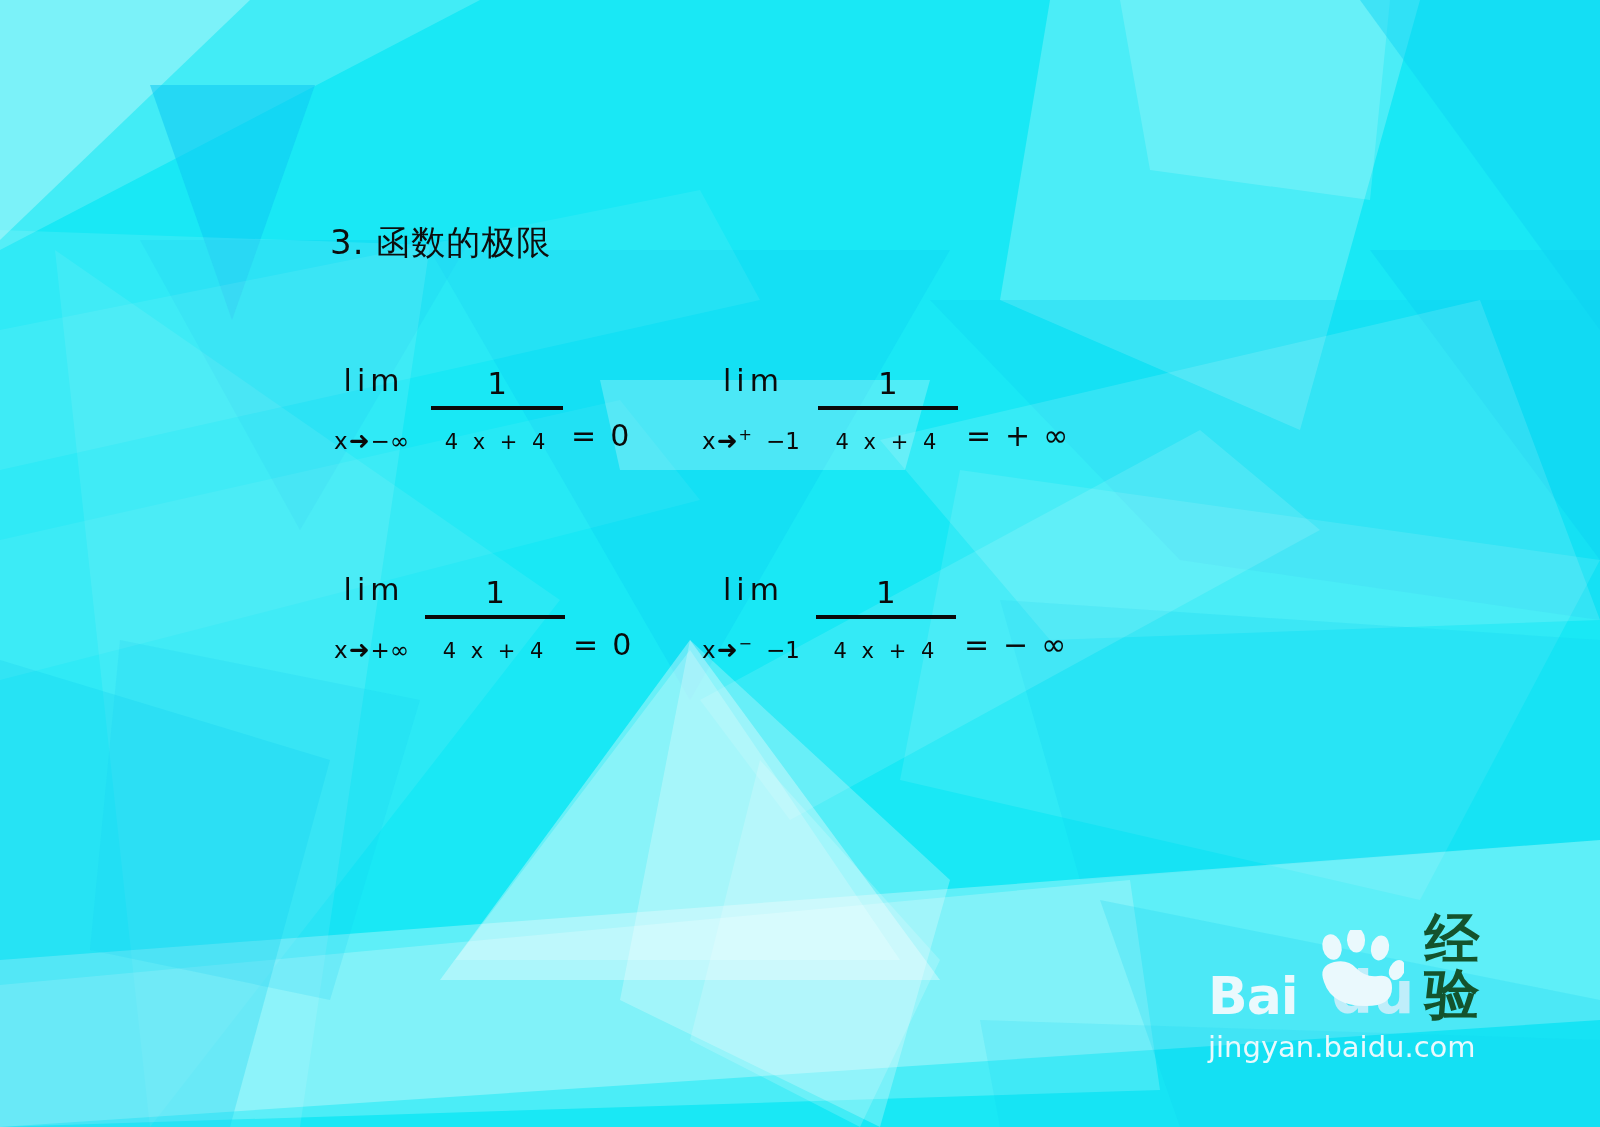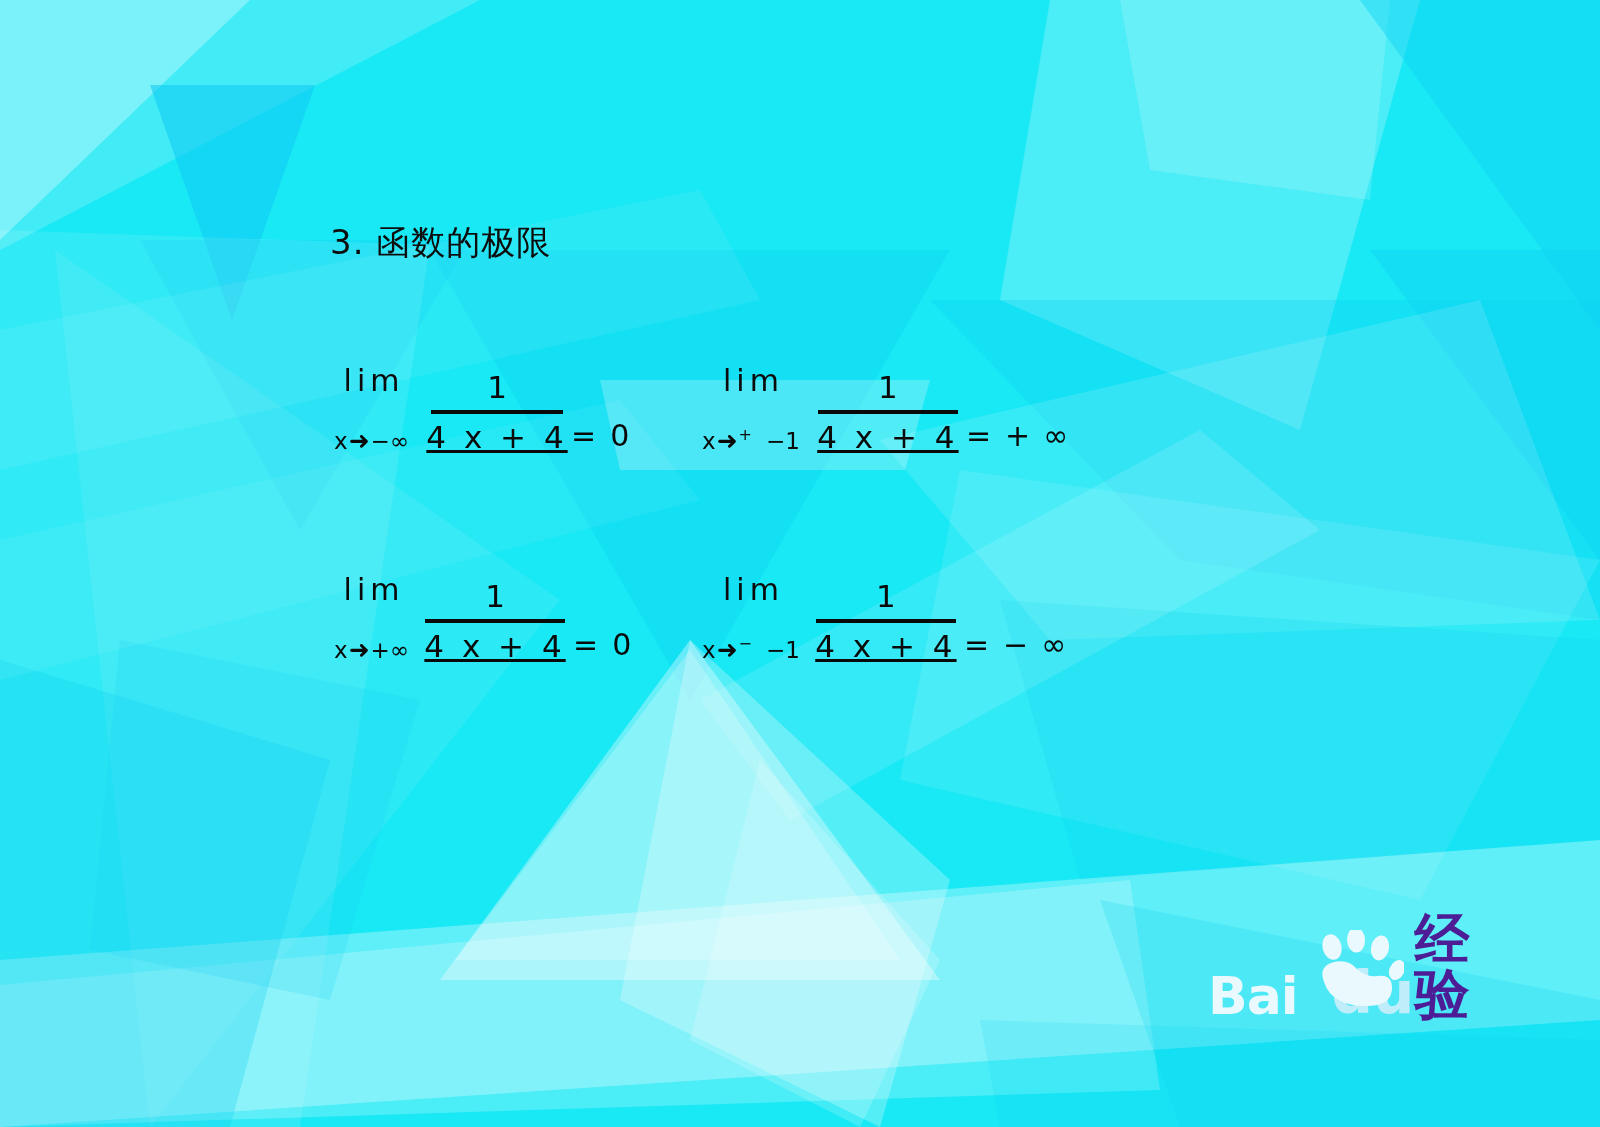--- a/index.html
+++ b/index.html
@@ -96,25 +96,24 @@
     font-size: 31px;
     padding-bottom: 7px;
     font-family: "DejaVu Sans", "Liberation Sans", sans-serif;
   }
   .frac-bar {
     height: 4px;
     background: #0a0a0a;
     width: 100%;
   }
   .denom {
-    font-size: 31px;
-    padding-top: 8px;
+    font-size: 21px;
+    padding-top: 22px;
     letter-spacing: 4px;
     font-family: "DejaVu Sans", "Liberation Sans", sans-serif;
-    text-decoration: underline;
   }
 
   .eq-part {
     display: flex;
     align-items: center;
     font-size: 30px;
     margin-top: 38px;
     margin-left: 8px;
     font-family: "DejaVu Sans", "Liberation Sans", sans-serif;
   }
@@ -159,22 +158,23 @@
     font-size: 58px;
     font-weight: bold;
     color: #bfeefa;
     line-height: 1;
     margin-left: 34px;
     font-family: "DejaVu Sans", "Liberation Sans", sans-serif;
   }
   .wm-cn {
     font-size: 55px;
     font-weight: bold;
-    color: #4c1d95;
-    line-height: 1;
+    color: #14532d;
+    line-height: 1;
+    margin-left: 10px;
     letter-spacing: 1px;
     font-family: Liberation Serif, serif;
   }
   .wm-paw {
     position: absolute;
     left: 104px;
     top: -14px;
     width: 92px;
     height: 76px;
   }
@@ -333,16 +333,17 @@
         <span class="wm-du">du</span>
         <span class="wm-cn">经验</span>
         <svg class="wm-paw" viewBox="0 0 92 76">
           <ellipse cx="20" cy="17" rx="9.5" ry="13" fill="#eaf9fd" transform="rotate(-14 20 17)"></ellipse>
           <ellipse cx="44" cy="10" rx="9" ry="12.5" fill="#eaf9fd" transform="rotate(-3 44 10)"></ellipse>
           <ellipse cx="68" cy="18" rx="9" ry="12.5" fill="#eaf9fd" transform="rotate(12 68 18)"></ellipse>
           <ellipse cx="85" cy="40" rx="7.5" ry="10.5" fill="#eaf9fd" transform="rotate(26 85 40)"></ellipse>
           <path d="M12 52 q-6 -16 10 -20 q14 -3 22 6 q10 10 22 8 q14 -2 14 12 q0 18 -26 18 q-34 0 -42 -24 z" fill="#eaf9fd"></path>
         </svg>
       </div>
+      <div class="wm-url">jingyan.baidu.com</div>
     </div>
 
   </div>
 </div>
 
 </body></html>

